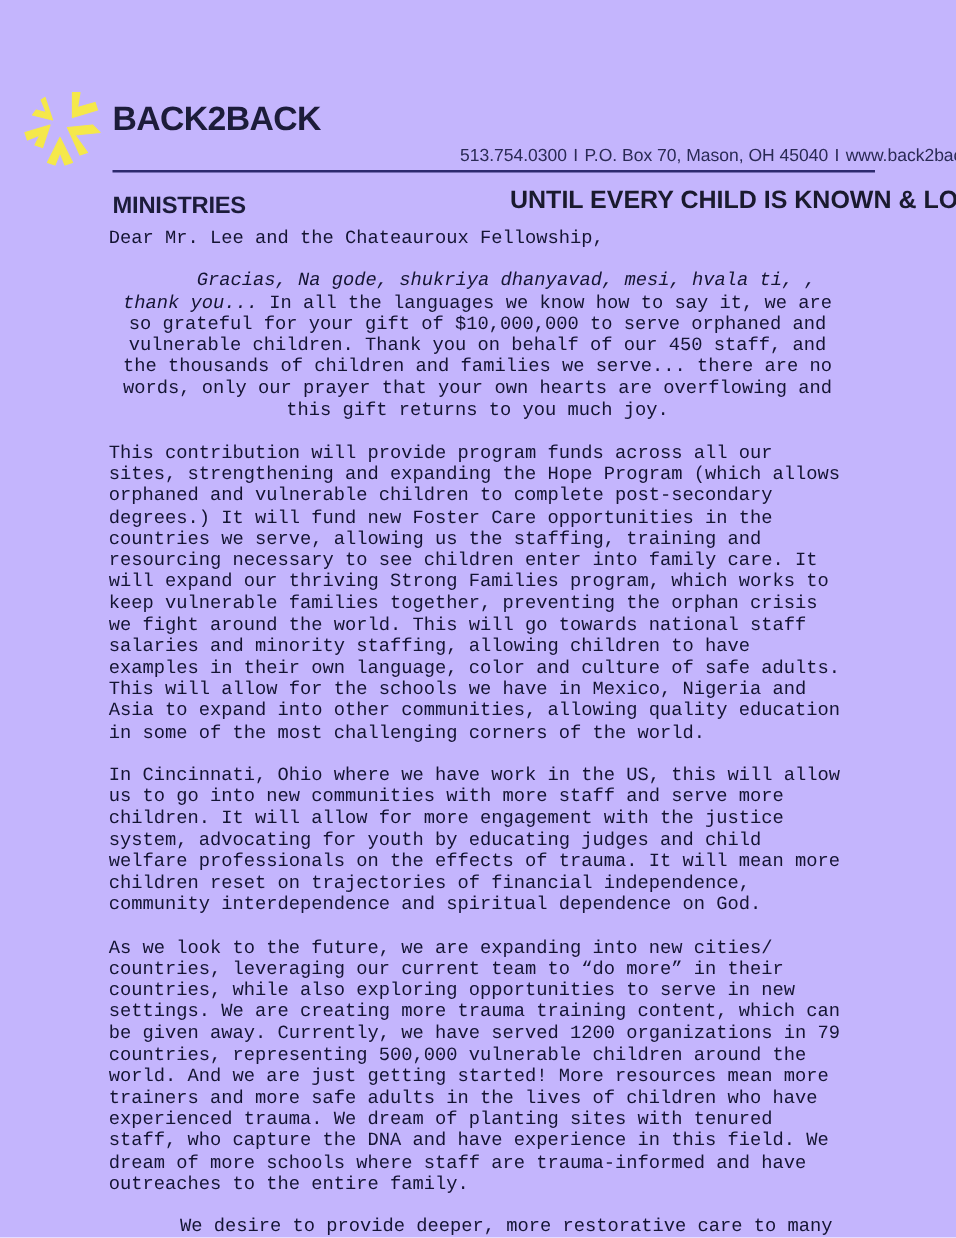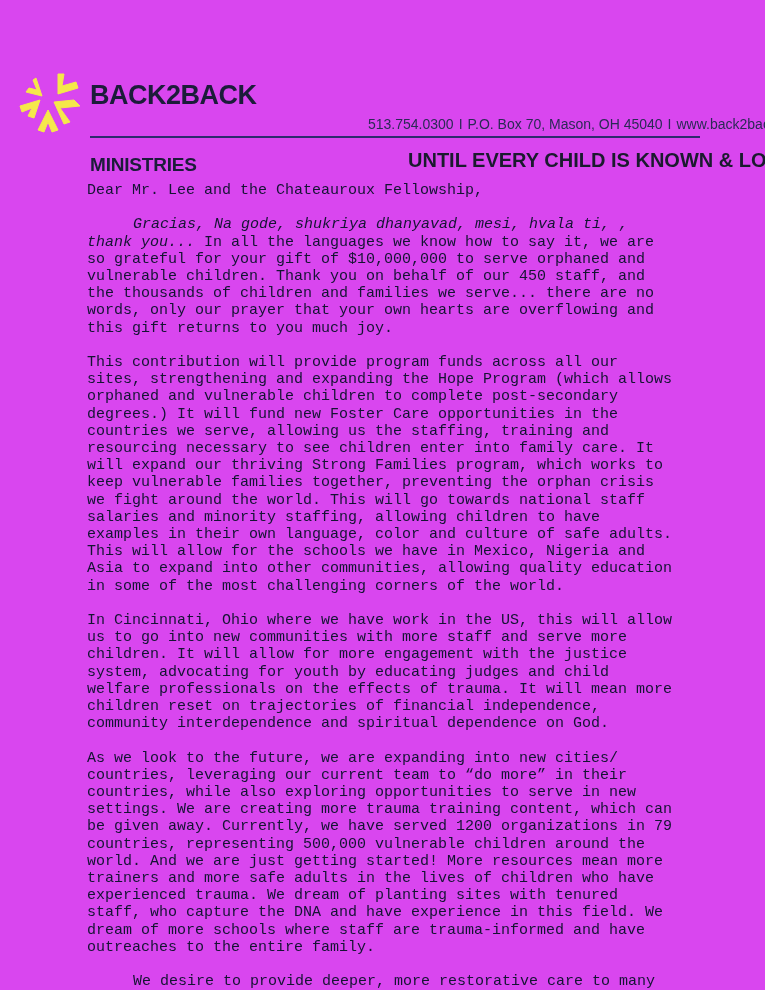--- a/index.html
+++ b/index.html
@@ -1,31 +1,31 @@
 <!DOCTYPE html>
 <html><head>
   <meta charset="utf-8">
   <style>
     html, body { margin: 0; padding: 0; background: #ffffff; }
     body { width: 765px; height: 990px; position: relative; overflow: hidden; }
-    .page { position: absolute; left: 0; top: 0; width: 765px; height: 990px; background: #d946ef; }
+    .page { position: absolute; left: 0; top: 0; width: 765px; height: 990px; background: #c4b5fd; }
 
     .logo-star { position: absolute; left: 18px; top: 70px; width: 66px; height: 66px; }
     .logo-text { position: absolute; left: 90px; top: 82px; font-family: "Liberation Sans", sans-serif; font-weight: bold; color: #1c1c3a; }
     .logo-line1 { font-size: 27px; letter-spacing: -0.5px; line-height: 26px; }
     .logo-line2 { font-size: 19px; letter-spacing: -0.2px; line-height: 18px; margin-top: 48px; }
 
     .contact { position: absolute; left: 368px; top: 116px; font-family: "Liberation Sans", sans-serif; font-size: 14px; color: #2a2a55; white-space: nowrap; }
     .contact .sep { margin: 0 5px; }
     .rule { position: absolute; left: 90px; top: 136px; width: 610px; height: 2px; background: #2d2a6e; }
     .tagline { position: absolute; left: 396px; top: 149px; font-family: "Liberation Sans", sans-serif; font-weight: bold; font-size: 20px; color: #1a1a2e; white-space: nowrap; margin-left: 12px; }
 
     .body { position: absolute; left: 87px; top: 182px; width: 590px; font-family: Liberation Mono, monospace; font-size: 15px; line-height: 17.2px; color: #141433; }
     .body p { margin: 0 0 17.2px 0; }
-    .indent { text-indent: 46px; }
+    .indent { text-indent: 46px; text-align: center; }
     .italic { font-style: italic; }
   </style>
 </head>
 <body>
 
 <div class="page">
 
   <svg class="logo-star" viewBox="0 0 66 66">
     <g fill="#f5e84a" stroke="#f5e84a" stroke-width="1" stroke-linejoin="round">
 

